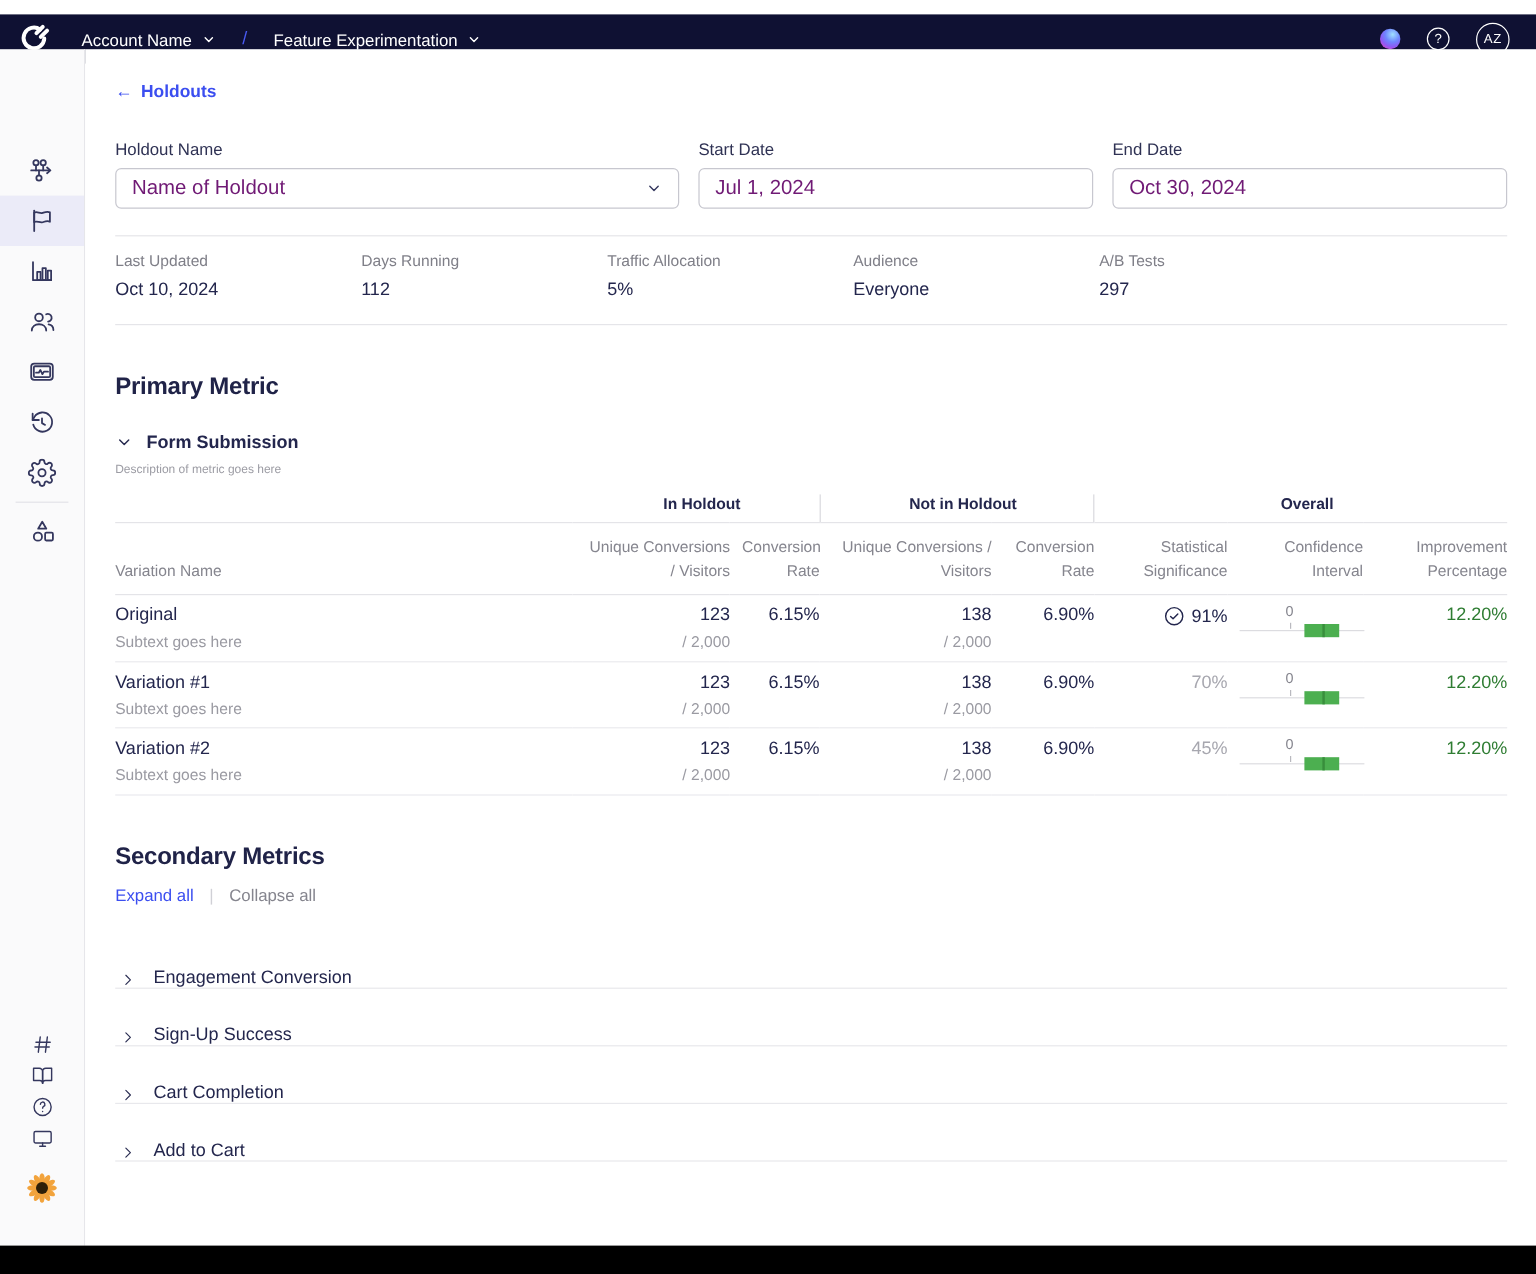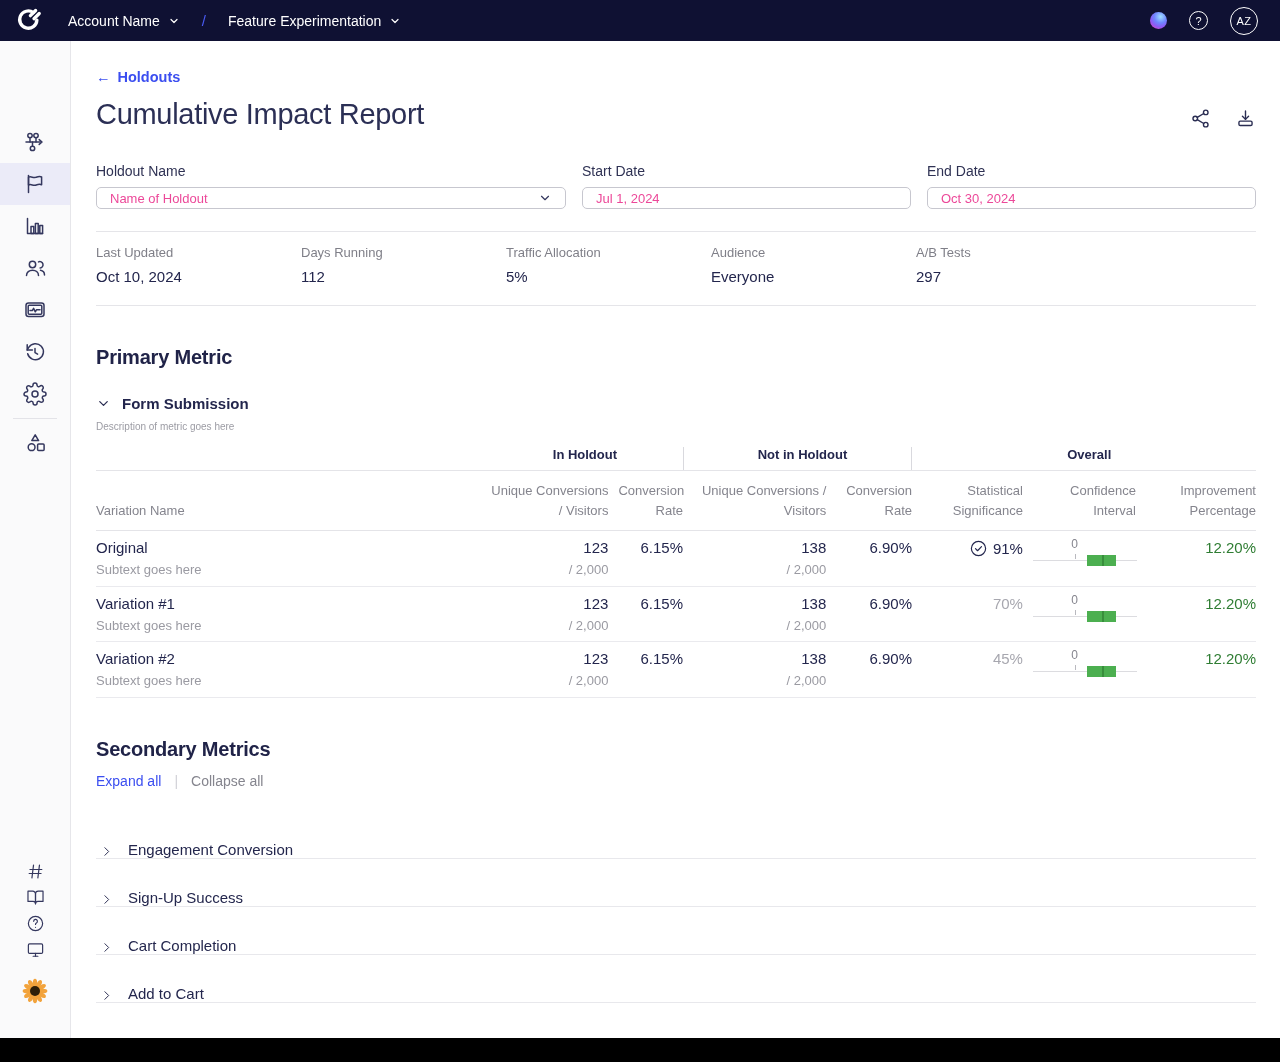--- a/index.html
+++ b/index.html
@@ -1,20 +1,20 @@
 <!DOCTYPE html>
 <html><head>
 <meta charset="utf-8">
 <style>
   * { margin:0; padding:0; box-sizing:border-box; }
   html,body { width:1280px; height:1062px; overflow:hidden; background:#fff;
     font-family:"Liberation Sans", sans-serif; position:relative; color:#23264D; }
 
   
-  .topbar { position:absolute; top:0; left:0; right:0; height:41px; background:#0F1133;
+  .topbar { position:absolute; top:12px; left:0; right:0; height:41px; background:#0F1133;
     display:flex; align-items:center; }
   .logo-box { width:56px; display:flex; align-items:center; justify-content:center; cursor:pointer; }
   .tb-item { display:flex; align-items:center; gap:8px; color:#fff; font-size:14px; cursor:pointer; }
   .tb-account { margin-left:12px; }
   .tb-sep { color:#4A5BF5; font-size:15px; margin:0 22px; }
   .tb-right { margin-left:auto; display:flex; align-items:center; gap:22px; margin-right:22px; }
   .orb { width:17px; height:17px; border-radius:50%;
     background:radial-gradient(circle at 62% 28%, #9fe0ff 0%, #6f86ff 38%, #8b5cf6 62%, #c44bd8 80%, #e06a3a 100%); }
   .tb-help { width:19px; height:19px; border-radius:50%; border:1.5px solid #fff; color:#fff;
     font-size:11px; display:flex; align-items:center; justify-content:center; }
@@ -43,23 +43,23 @@
     font-weight:600; cursor:pointer; }
   .title-row { display:flex; align-items:flex-start; justify-content:space-between; margin-top:12px; }
   .page-title { font-size:29px; font-weight:400; color:#2B2F55; letter-spacing:-0.3px; }
   .title-icons { display:flex; gap:24px; margin-top:10px; }
   .title-icons svg { width:21px; height:21px; stroke:#2A2D52; stroke-width:1.6; fill:none;
     stroke-linecap:round; stroke-linejoin:round; cursor:pointer; }
 
   
   .filters { display:flex; gap:16px; margin-top:30px; }
   .f-label { font-size:14px; color:#2F3254; margin-bottom:8px; }
-  .f-box { height:22px; border:1px solid #C7C7CF; border-radius:5px; background:#fff;
+  .f-box { height:34px; border:1px solid #C7C7CF; border-radius:5px; background:#fff;
     display:flex; align-items:center; justify-content:space-between; padding:0 13px;
-    font-size:13px; color:#ec4899; cursor:pointer; }
+    font-size:17px; color:#701a75; cursor:pointer; }
   .f-holdout { flex:1; }
   .f-date { width:329px; }
   .chev-d svg, .chev-r svg { display:block; }
 
   
   .summary { display:flex; margin-top:22px; border-top:1px solid #E5E5E9; border-bottom:1px solid #E5E5E9;
     padding:13px 0 20px; }
   .sum-item { width:205px; }
   .sum-label { font-size:13px; color:#7F7F88; }
   .sum-value { font-size:15px; color:#23264D; margin-top:8px; }
@@ -265,41 +265,20 @@
   </div>
 </div>
 
 <div class="main">
 
   <div class="back-link">
     <span>←</span>
     <span>Holdouts</span>
   </div>
 
-  <div class="title-row">
-    <div class="page-title">Cumulative Impact Report</div>
-    <div class="title-icons">
-      <span>
-        <svg viewBox="0 0 24 24">
-          <circle cx="18" cy="5" r="2.6"></circle>
-            <circle cx="6" cy="12" r="2.6"></circle>
-            <circle cx="18" cy="19" r="2.6"></circle>
-          <path d="M8.3 10.8 15.7 6.3"></path>
-            <path d="M8.3 13.2 15.7 17.7"></path>
-        </svg>
-      </span>
-      <span>
-        <svg viewBox="0 0 24 24">
-          <path d="M12 3.5v9.5"></path>
-            <path d="M8.5 9.5 12 13l3.5-3.5"></path>
-          <rect x="4.5" y="15" width="15" height="5" rx="1.5"></rect>
-        </svg>
-      </span>
-    </div>
-  </div>
 
   <div class="filters">
     <div class="f-holdout">
       <div class="f-label">Holdout Name</div>
       <div class="f-box">
         <span>Name of Holdout</span>
         <span class="chev-d">
           <svg width="14" height="14" viewBox="0 0 24 24" fill="none" stroke="#34375E" stroke-width="2" stroke-linecap="round" stroke-linejoin="round">
               <polyline points="6 9 12 15 18 9"></polyline>
             </svg>

